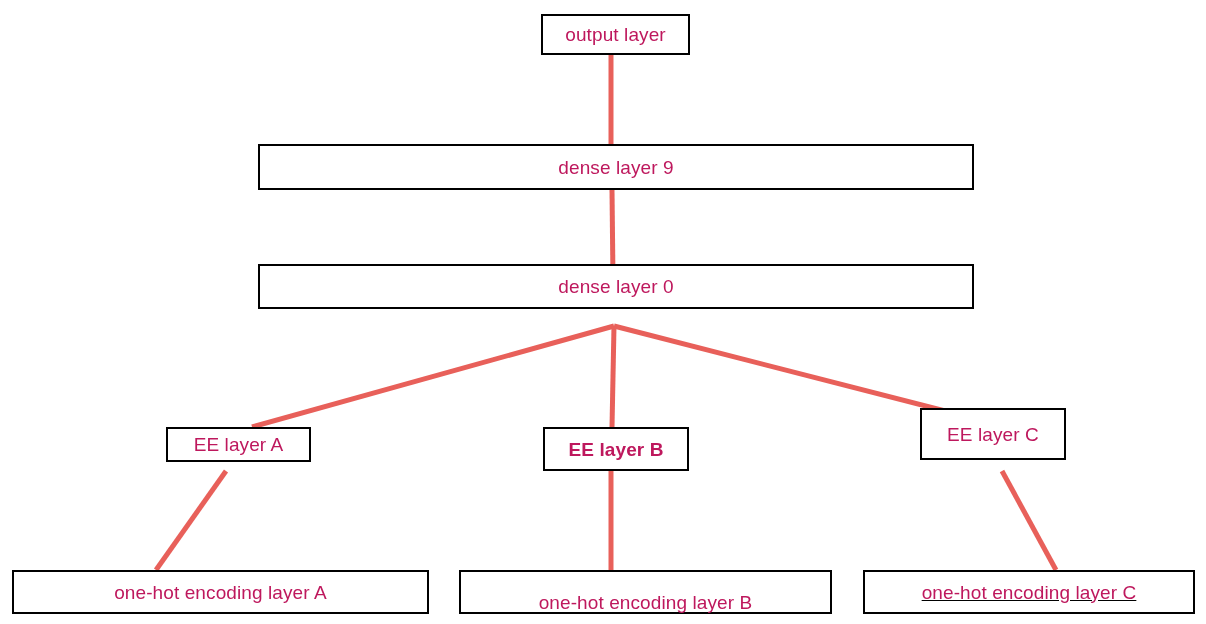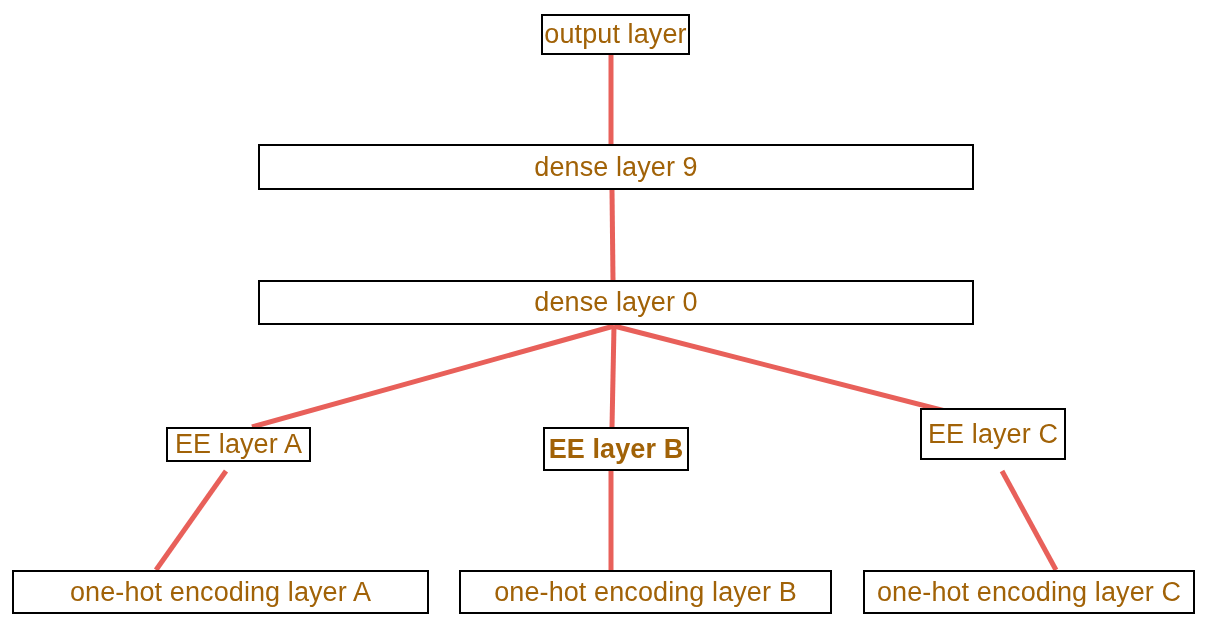--- a/index.html
+++ b/index.html
@@ -30,36 +30,36 @@
     box-sizing: border-box;
     border: 2.5px solid #000000;
     background: #ffffff;
     display: flex;
     align-items: center;
     justify-content: center;
     z-index: 2;
   }
   .node-label {
     font-family: "Liberation Sans", sans-serif;
-    font-size: 27px;
-    color: #a16207;
+    font-size: 19px;
+    color: #be185d;
     line-height: 1;
     white-space: nowrap;
     letter-spacing: 0.1px;
   }
   
   #node-output-layer      { left: 541px; top: 14px;  width: 149px; height: 41px; }
   #node-dense-layer-1     { left: 258px; top: 144px; width: 716px; height: 46px; }
-  #node-dense-layer-0     { left: 258px; top: 280px; width: 716px; height: 45px; }
+  #node-dense-layer-0     { left: 258px; top: 264px; width: 716px; height: 45px; }
   #node-ee-layer-a        { left: 166px; top: 427px; width: 145px; height: 35px; }
   #node-ee-layer-b        { left: 543px; top: 427px; width: 146px; height: 44px; font-weight: bold; }
   #node-ee-layer-c        { left: 920px; top: 408px; width: 146px; height: 52px; }
   #node-onehot-layer-a    { left: 12px;  top: 570px; width: 417px; height: 44px; align-items: center; }
-  #node-onehot-layer-b    { left: 459px; top: 570px; width: 373px; height: 44px; }
-  #node-onehot-layer-c    { left: 863px; top: 570px; width: 332px; height: 44px; }
+  #node-onehot-layer-b    { left: 459px; top: 570px; width: 373px; height: 44px; align-items: flex-end; }
+  #node-onehot-layer-c    { left: 863px; top: 570px; width: 332px; height: 44px; text-decoration: underline; }
 </style>
 </head>
 <body>
 
 <div id="diagram-root">
 
   <svg id="edge-layer" viewBox="0 0 1206 624" width="1206" height="624" xmlns="http://www.w3.org/2000/svg">
     <g id="edges-group">
         <line x1="611" y1="144" x2="611" y2="55" stroke="#e8605a" stroke-width="5" stroke-linecap="butt"></line>
         <line x1="613" y1="280" x2="612" y2="190" stroke="#e8605a" stroke-width="5" stroke-linecap="butt"></line>

